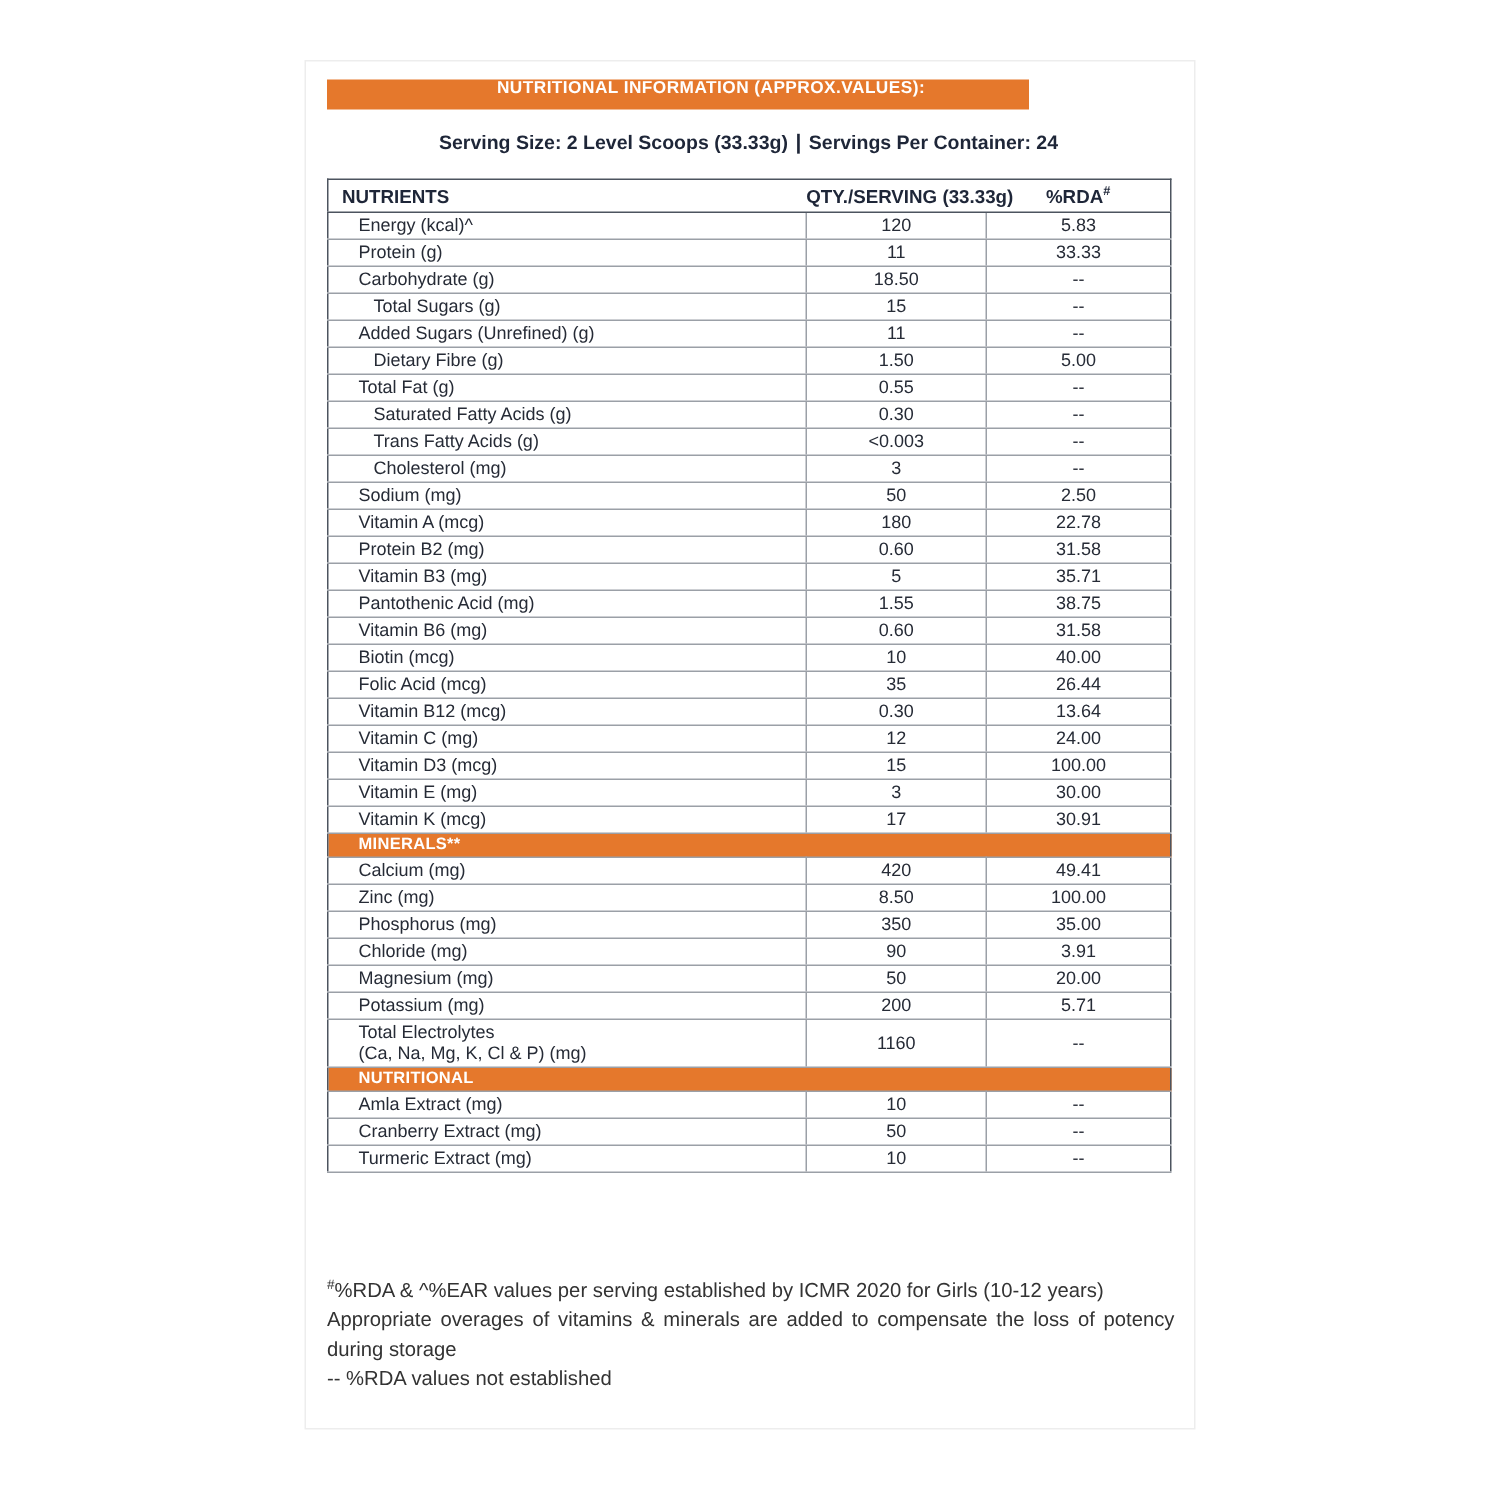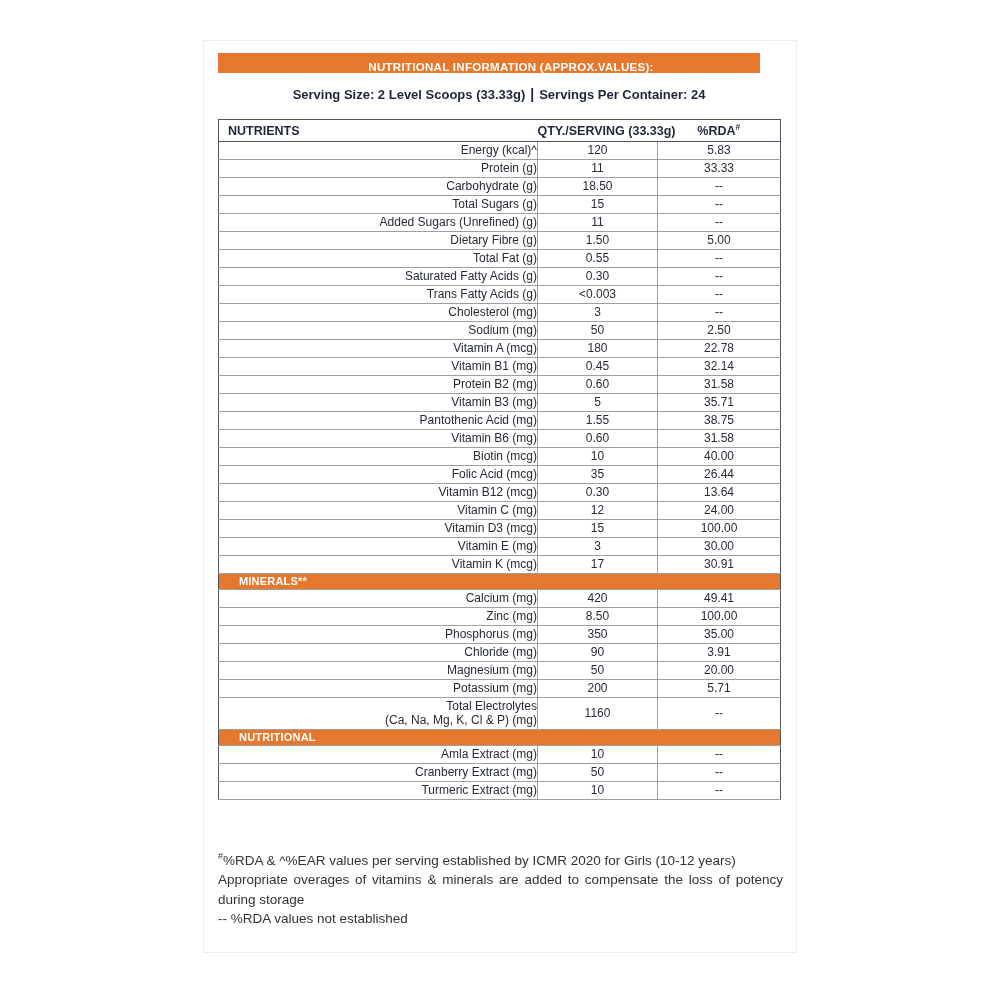--- a/index.html
+++ b/index.html
@@ -14,23 +14,23 @@
   .sheet {
     position: relative; width: 1000px; height: 1000px;
     background: #ffffff; overflow: hidden;
     font-family: "Liberation Sans", sans-serif;
   }
   .card {
     position: absolute; left: 203px; top: 40px; width: 594px; height: 913px;
     background: #ffffff; border: 1px solid #ededed;
   }
   .title-bar {
-    position: absolute; left: 14px; top: 12px; width: 542px; height: 20px;
+    position: absolute; left: 14px; top: 12px; width: 468px; height: 20px;
     background: var(--accent); color: #ffffff;
-    display: flex; align-items: flex-end; justify-content: center;
+    display: flex; align-items: flex-start; justify-content: center;
     font-size: 11.5px; font-weight: bold; letter-spacing: 0.3px; padding-left: 44px;
   }
   .serving-line {
     position: absolute; left: 14px; top: 45px; width: 562px;
     text-align: center; font-size: 13px; font-weight: bold; color: var(--head-text);
   }
   .serving-line .sep { padding: 0 5px; font-size: 14px; }
   .nutri-table {
     position: absolute; left: 14px; top: 78px; width: 562px;
     border-collapse: collapse; table-layout: fixed;
@@ -44,21 +44,21 @@
     border-bottom: 1.5px solid var(--outer); padding: 0; vertical-align: middle;
   }
   .nutri-table th.th-label { text-align: left; padding-left: 9px; }
   .nutri-table th.th-qty, .nutri-table th.th-rda { text-align: center; white-space: nowrap; }
   .nutri-table th sup, .serving-line sup { font-size: 8.5px; }
   .nutri-table td {
     height: 18px; font-size: 12px; color: var(--body-text);
     border-bottom: 1px solid var(--grid); padding: 0; vertical-align: middle;
     line-height: 13px;
   }
-  .nutri-table td.label { text-align: right; }
+  .nutri-table td.label { text-align: left; }
   .nutri-table td.ind0 { padding-left: 20px; }
   .nutri-table td.ind1 { padding-left: 30px; }
   .nutri-table td.ind2 { padding-left: 20px; }
   .nutri-table td.qty, .nutri-table td.rda {
     text-align: center; border-left: 1px solid var(--grid);
   }
   .nutri-table tr.section td {
     background: var(--accent); color: #ffffff; font-weight: bold;
     font-size: 11px; height: 16px; padding-left: 20px; letter-spacing: 0.2px;
     text-align: left; border-left: none;
@@ -154,25 +154,20 @@
             <td class="label ind0">Sodium (mg)</td>
             <td class="qty">50</td>
             <td class="rda">2.50</td>
           </tr>
           <tr>
             <td class="label ind0">Vitamin A (mcg)</td>
             <td class="qty">180</td>
             <td class="rda">22.78</td>
           </tr>
           <tr>
-            <td class="label ind0">Vitamin B1 (mg)</td>
-            <td class="qty">0.45</td>
-            <td class="rda">32.14</td>
-          </tr>
-          <tr>
             <td class="label ind0">Protein B2 (mg)</td>
             <td class="qty">0.60</td>
             <td class="rda">31.58</td>
           </tr>
           <tr>
             <td class="label ind0">Vitamin B3 (mg)</td>
             <td class="qty">5</td>
             <td class="rda">35.71</td>
           </tr>
           <tr>

